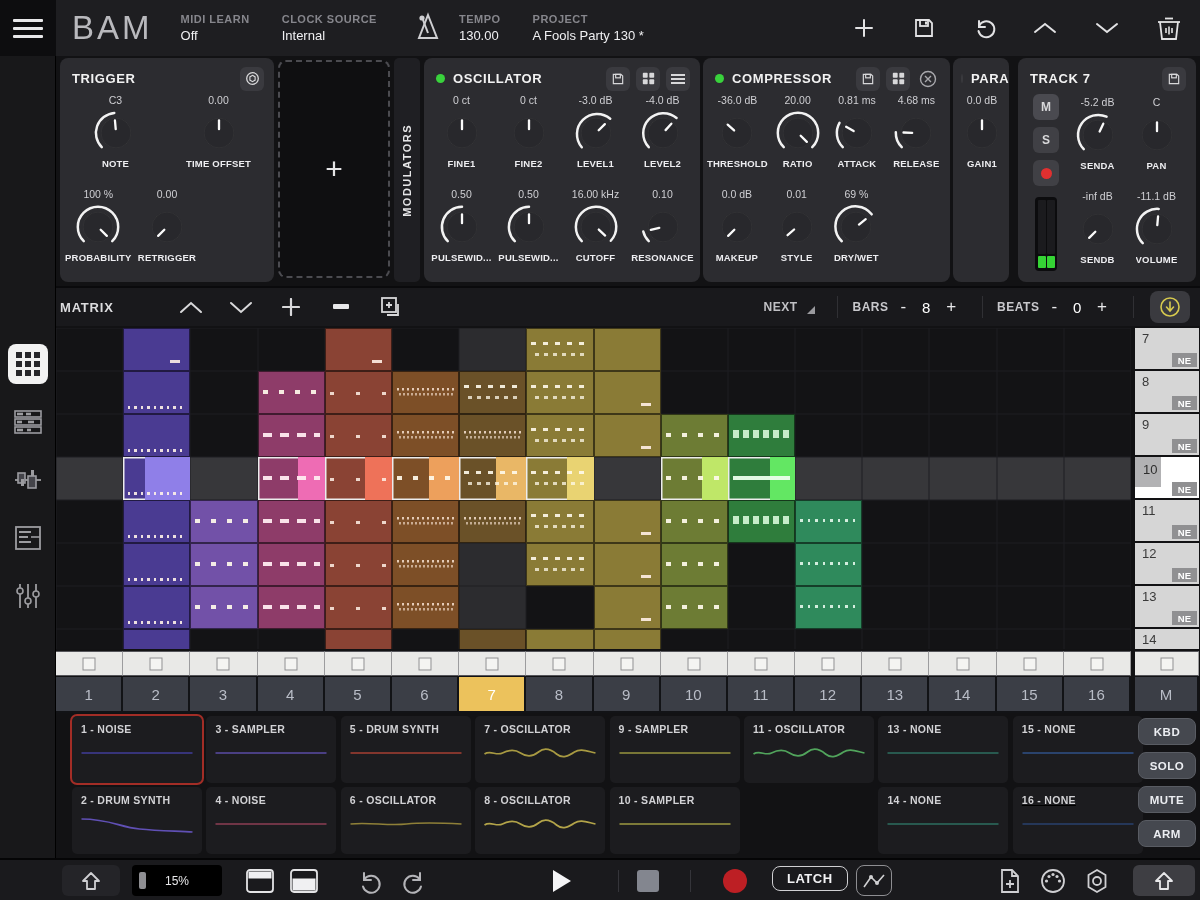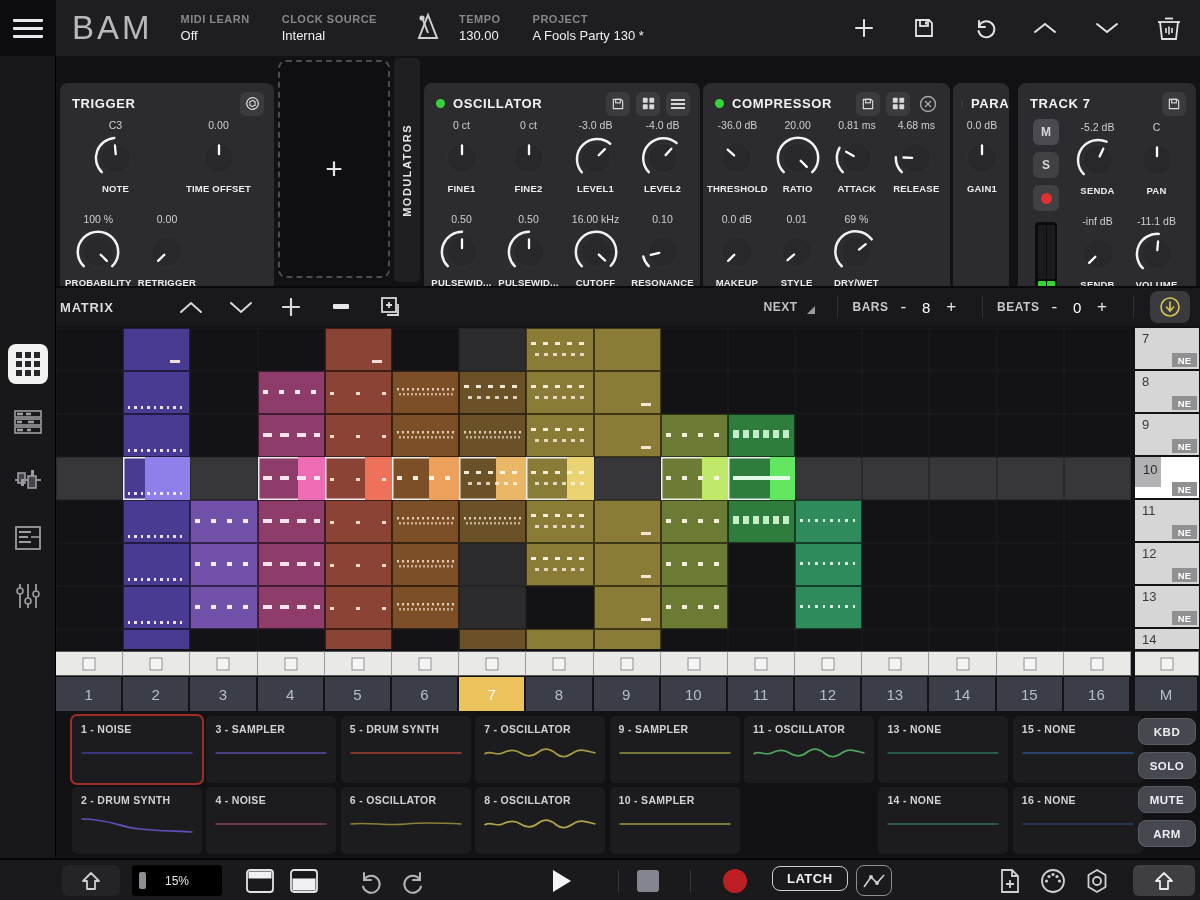--- a/index.html
+++ b/index.html
@@ -18,21 +18,21 @@
   .metro-icon { margin:0 18px 0 6px; cursor:pointer; }
   .tb-actions { position:absolute; right:18px; top:0; height:56px; display:flex; align-items:center; gap:36px; }
   .tb-actions .icon-btn { cursor:pointer; display:flex; align-items:center; }
 
   
   .sidebar { position:absolute; top:56px; left:0; width:56px; height:844px; background:#18181a; border-right:1px solid #000; }
   .side-btn { position:absolute; left:8px; width:40px; height:40px; border-radius:8px; display:flex; align-items:center; justify-content:center; cursor:pointer; }
   .side-btn.active { background:#f2f2f2; }
 
   
-  .panel { position:absolute; top:58px; height:224px; background:#2c2c30; border-radius:8px; overflow:hidden;margin-top:25px; }
+  .panel { position:absolute; top:58px; height:224px; background:#2c2c30; border-radius:8px; overflow:hidden; }
   .phead { display:flex; align-items:center; gap:8px; padding:9px 10px 2px 12px; height:34px; }
   .ptitle { font-size:13px; font-weight:bold; letter-spacing:.6px; color:#f2f2f2; white-space:nowrap; }
   .led { width:9px; height:9px; border-radius:50%; }
   .led.on { background:#39d23c; } .led.off { background:#232327; border:1px solid #3a3a3e; }
   .hicons { margin-left:auto; display:flex; gap:6px; }
   .hic { width:24px; height:24px; border-radius:6px; background:#3a3a3f; display:flex; align-items:center; justify-content:center; cursor:pointer; }
   .hic.plain { background:transparent; }
   .kgrid { display:flex; flex-direction:column; gap:2px; padding:2px 4px; }
   .krow { display:flex; }
   .kslot { flex:1; display:flex; flex-direction:column; align-items:center; gap:0; min-height:92px; }
@@ -1121,21 +1121,21 @@
         <svg width="118" height="26" viewBox="0 0 115 26">
           <path d="M2 13 H113" fill="none" stroke="#9c9a42" stroke-width="1.7"></path>
         </svg>
       </div>
       <div class="tile" style="left: 806.4px; top: 72px;">
         <div class="tlabel">14 - NONE</div>
         <svg width="118" height="26" viewBox="0 0 115 26">
           <path d="M2 13 H113" fill="none" stroke="#2d6e60" stroke-width="1.7"></path>
         </svg>
       </div>
-      <div class="tile" style="left: 940.8px; top: 72px;">
+      <div class="tile" style="left: 940.8px; top: 72px; text-decoration: underline;">
         <div class="tlabel">16 - NONE</div>
         <svg width="118" height="26" viewBox="0 0 115 26">
           <path d="M2 13 H113" fill="none" stroke="#28406e" stroke-width="1.7"></path>
         </svg>
       </div>
     </div>
   <div class="sidebtns" id="side-btns">
       <div class="sbtn">KBD</div>
       <div class="sbtn">SOLO</div>
       <div class="sbtn">MUTE</div>

